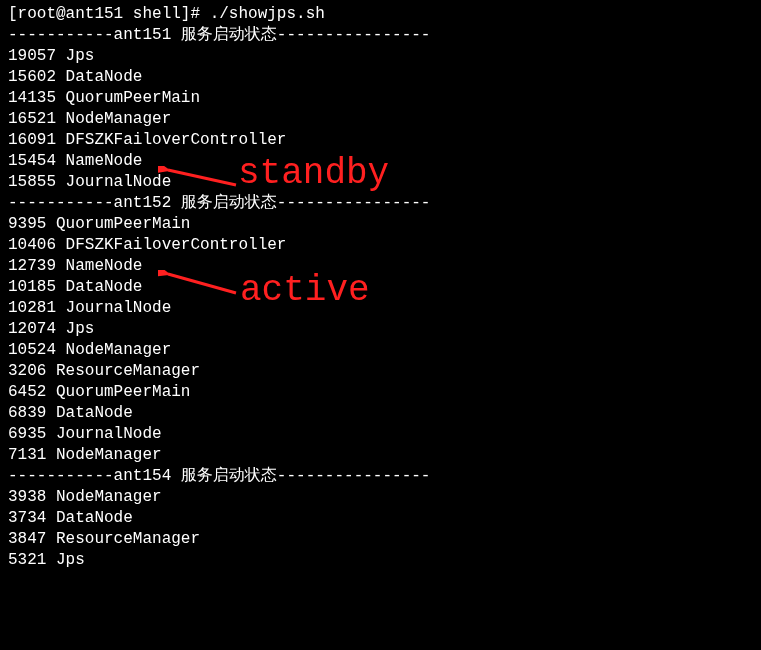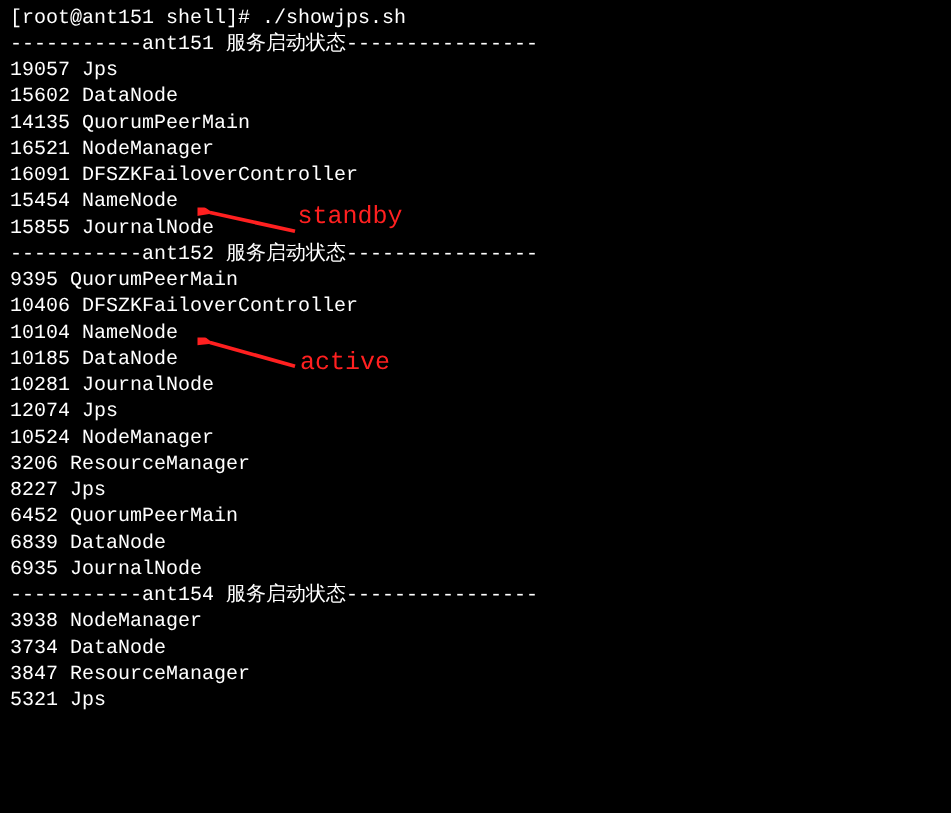--- a/index.html
+++ b/index.html
@@ -12,21 +12,21 @@
       padding: 4px 8px;
       width: 761px;
       height: 650px;
       overflow: hidden;
       position: relative;
     }
     .line { white-space: pre; font-family: Liberation Mono, monospace; }
     .annotation {
       position: absolute;
       color: #ff2020;
-      font-size: 20px;
+      font-size: 36px;
       font-weight: 400;
       font-family: "Consolas", "Courier New", monospace;
       pointer-events: none;
       text-align: right;
     }
     .arrow {
       position: absolute;
       pointer-events: none;
     }
   </style>
@@ -41,31 +41,31 @@
   <div class="line">15602 DataNode</div>
   <div class="line">14135 QuorumPeerMain</div>
   <div class="line">16521 NodeManager</div>
   <div class="line">16091 DFSZKFailoverController</div>
   <div class="line">15454 NameNode</div>
   <div class="line">15855 JournalNode</div>
 
   <div class="line">-----------ant152 服务启动状态----------------</div>
   <div class="line">9395 QuorumPeerMain</div>
   <div class="line">10406 DFSZKFailoverController</div>
-  <div class="line">10104 NameNode</div>
+  <div class="line">12739 NameNode</div>
   <div class="line">10185 DataNode</div>
   <div class="line">10281 JournalNode</div>
   <div class="line">12074 Jps</div>
   <div class="line">10524 NodeManager</div>
 
   <div class="line">3206 ResourceManager</div>
-  <div class="line">8227 Jps</div>
   <div class="line">6452 QuorumPeerMain</div>
   <div class="line">6839 DataNode</div>
   <div class="line">6935 JournalNode</div>
+  <div class="line">7131 NodeManager</div>
 
   <div class="line">-----------ant154 服务启动状态----------------</div>
   <div class="line">3938 NodeManager</div>
   <div class="line">3734 DataNode</div>
   <div class="line">3847 ResourceManager</div>
   <div class="line">5321 Jps</div>
 </div>
 
 <svg class="arrow" style="left:158px; top:166px; width:80px; height:22px;" viewBox="0 0 80 22">
   <defs>

